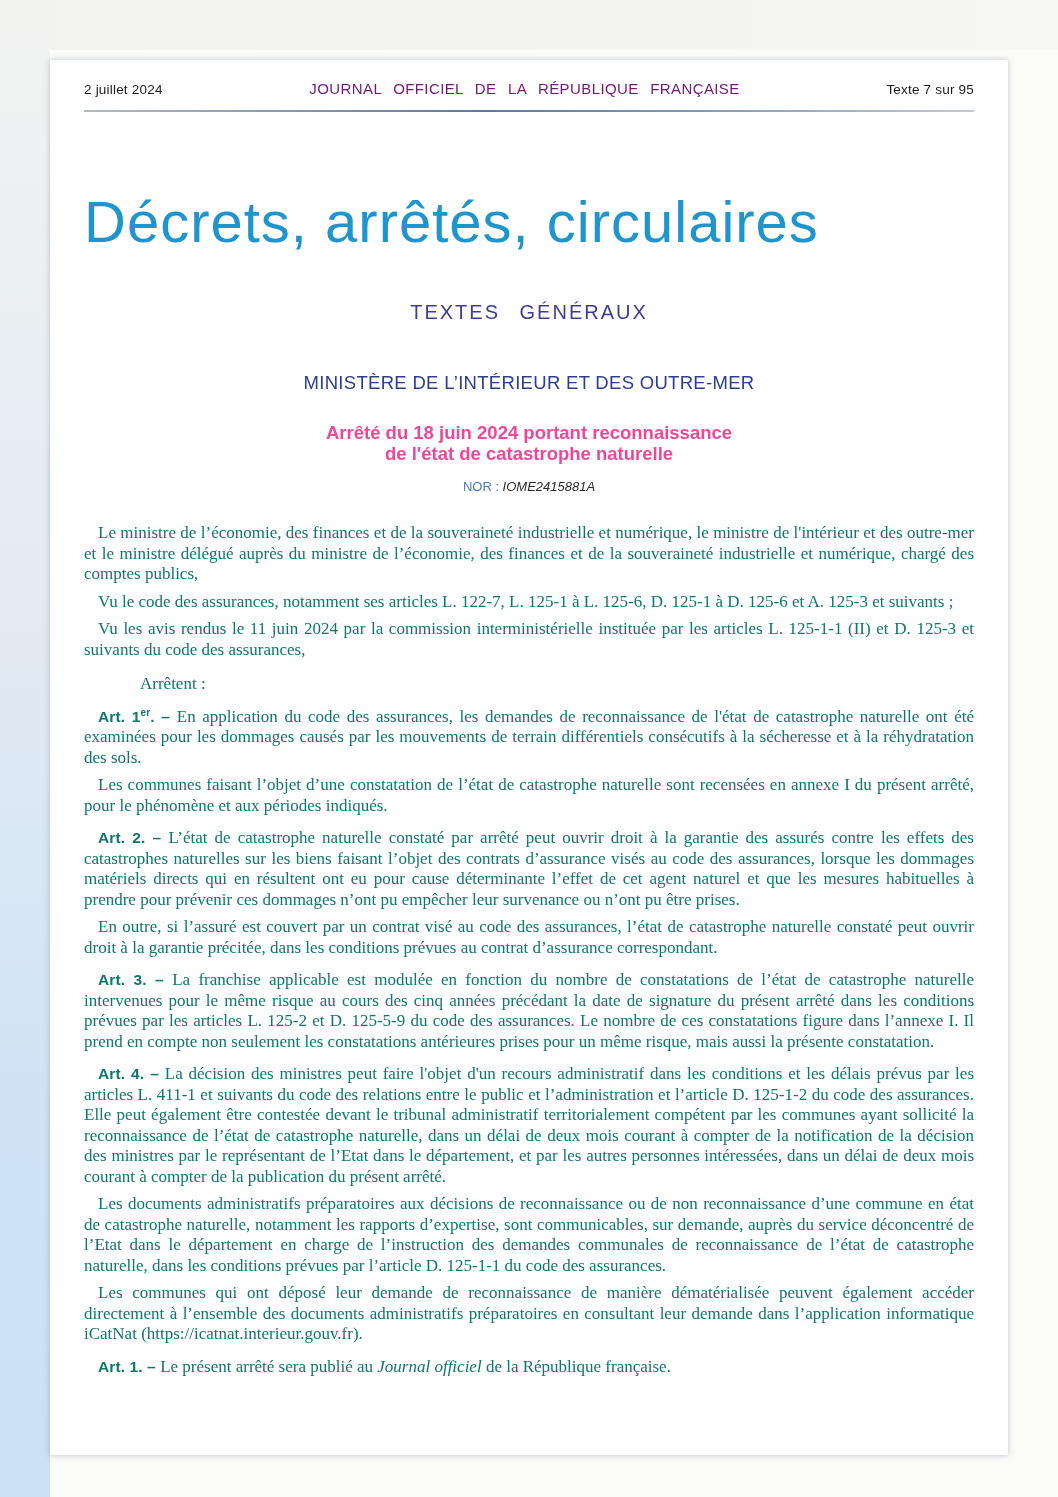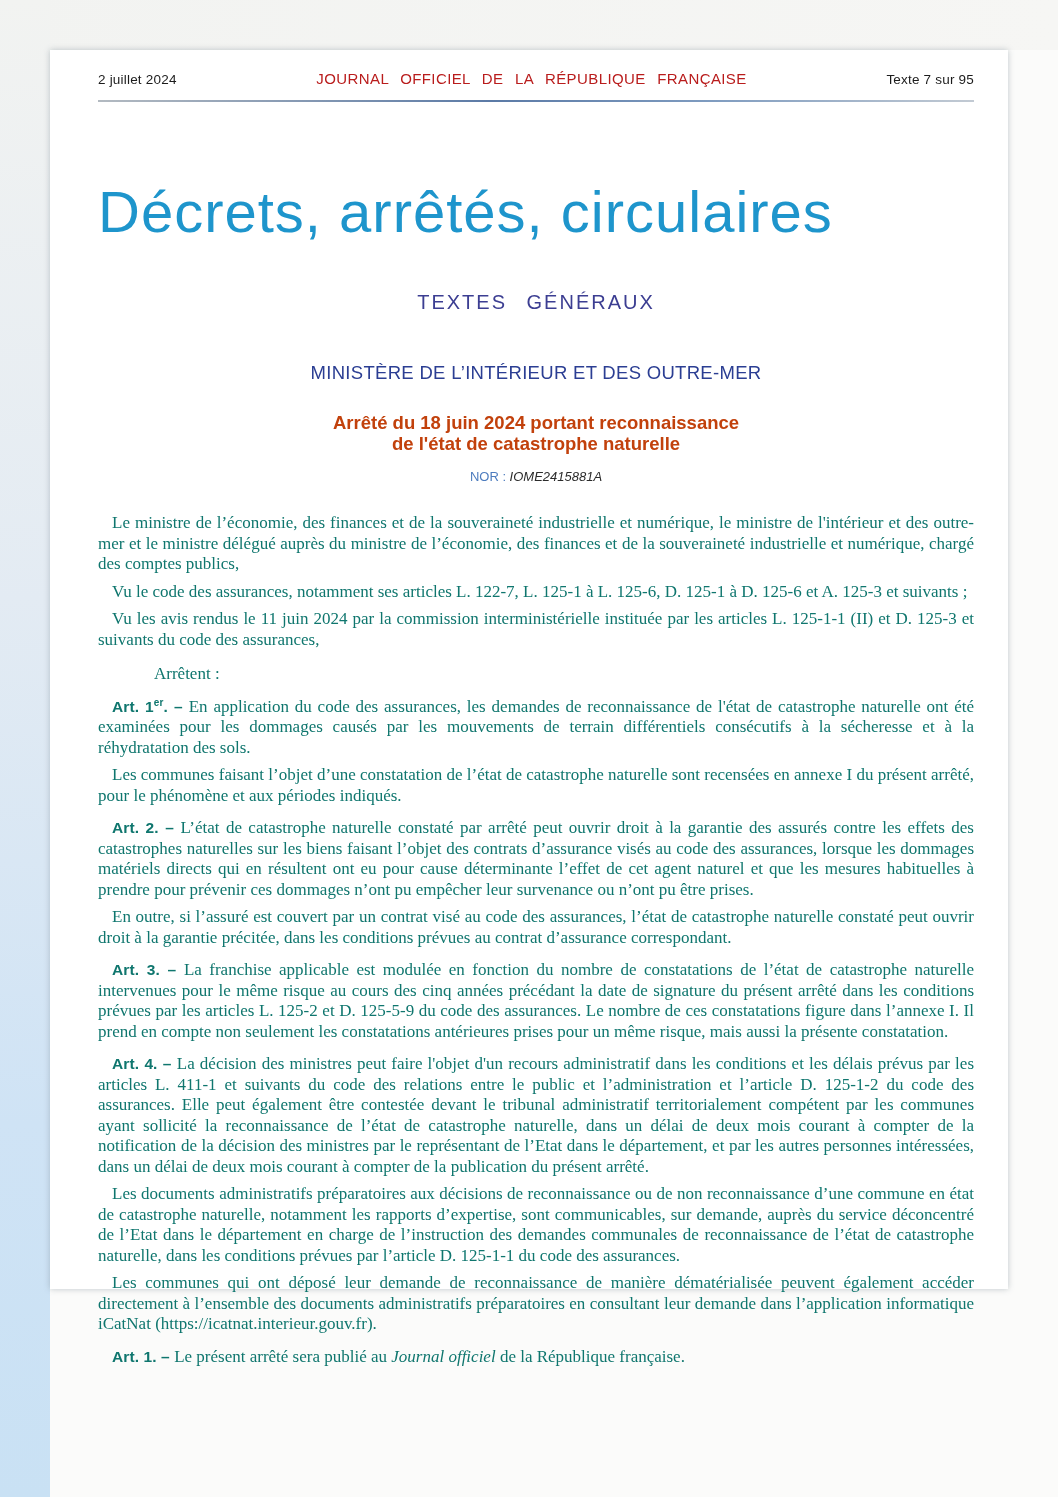--- a/index.html
+++ b/index.html
@@ -11,35 +11,35 @@
   }
   .bg-left{
     position:absolute;left:0;top:0;width:50px;height:1497px;
     background:linear-gradient(to bottom,#f2f3f1 0%,#e3ebf3 40%,#cfe3f5 75%,#c9e1f4 100%);
   }
   .bg-top{
     position:absolute;left:0;top:0;width:1058px;height:50px;
     background:linear-gradient(to right,#f2f3f1,#f6f6f4);
   }
   .page{
-    position:absolute;left:50px;top:50px;width:958px;height:1239px;
+    position:absolute;left:50px;top:60px;width:958px;height:1395px;
     background:#ffffff;
     box-shadow:0 0 6px rgba(120,132,144,.45);
     box-sizing:border-box;
-    padding:20px 34px 0 48px;
+    padding:20px 34px 0 34px;
   }
   
   .masthead{
     display:flex;justify-content:space-between;align-items:baseline;
   }
   .masthead .date, .masthead .texte-num{
     font-size:13.5px;color:#1c1c1c;letter-spacing:.2px;
   }
   .masthead .jo-title{
-    font-size:15px;font-weight:500;color:#b91c1c;
+    font-size:15px;font-weight:500;color:#701a75;
     letter-spacing:.4px;word-spacing:7px;
   }
   .header-rule{
     margin-top:13px;height:2px;border:0;
     background:linear-gradient(to right,#b3bac1,#5b7aa6 45%,#7f9cc0 70%,#c2cad3);
   }
   
   .main-title{
     margin-top:76px;text-align:left;
     font-size:58px;font-weight:500;color:#1e95cc;letter-spacing:1px;
@@ -48,21 +48,21 @@
     margin-top:46px;text-align:center;
     font-size:20px;font-weight:400;color:#3c3e92;
     letter-spacing:2px;word-spacing:12px;
   }
   .ministry-title{
     margin-top:48px;text-align:center;
     font-size:18.5px;font-weight:400;color:#2b3e93;letter-spacing:.3px;
   }
   .decree-title{
     margin-top:28px;text-align:center;
-    font-size:18.5px;font-weight:700;color:#c2410c;line-height:21px;
+    font-size:18.5px;font-weight:700;color:#ec4899;line-height:21px;
   }
   .nor-line{
     margin-top:15px;text-align:center;font-size:13px;
   }
   .nor-label{color:#4d7cbe;}
   .nor-value{color:#2b2b2b;font-style:italic;}
   
   .body-text{
     margin-top:29px;
     font-family:"Liberation Serif",serif;

